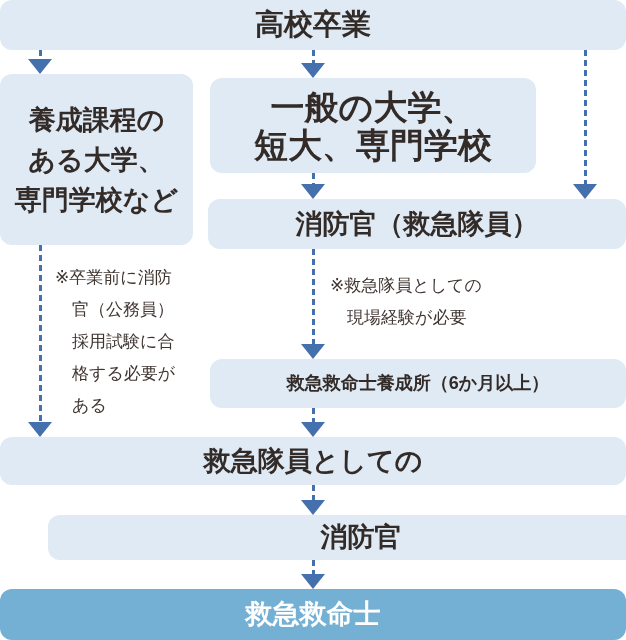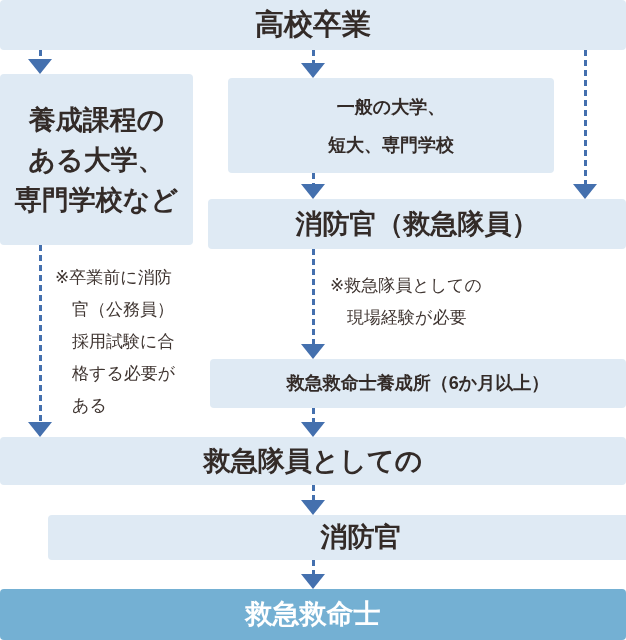--- a/index.html
+++ b/index.html
@@ -17,21 +17,21 @@
     position: relative;
     width: 626px;
     height: 640px;
     background: var(--page-bg);
     font-family: "Liberation Sans", "DejaVu Sans", sans-serif;
     overflow: hidden;
   }
   .box {
     position: absolute;
     background: var(--box-bg);
-    border-radius: 4px;
+    border-radius: 12px;
     display: flex;
     align-items: center;
     justify-content: center;
     text-align: center;
     color: var(--box-text);
     font-weight: 600;
     line-height: 1.35;
   }
   .box.final {
     background: var(--final-box-bg);
@@ -82,21 +82,21 @@
   </div>
 
   <div class="box" style="left:0px; top:74px; width:193px; height:171px; font-size:27px; line-height:40px;">
     <div>
       <span class="line">養成課程の</span>
       <span class="line">ある大学、</span>
       <span class="line">専門学校など</span>
     </div>
   </div>
 
-  <div class="box" style="left:210px; top:78px; width:326px; height:95px; font-size:18px; line-height:38px;margin-left:18px;">
+  <div class="box" style="left:210px; top:78px; width:326px; height:95px; font-size:34px; line-height:38px;">
     <div>
       <span class="line">一般の大学、</span>
       <span class="line">短大、専門学校</span>
     </div>
   </div>
 
   <div class="box" style="left:208px; top:199px; width:418px; height:50px; font-size:27px;text-align:right;">
     <span>消防官（救急隊員）</span>
   </div>
 

